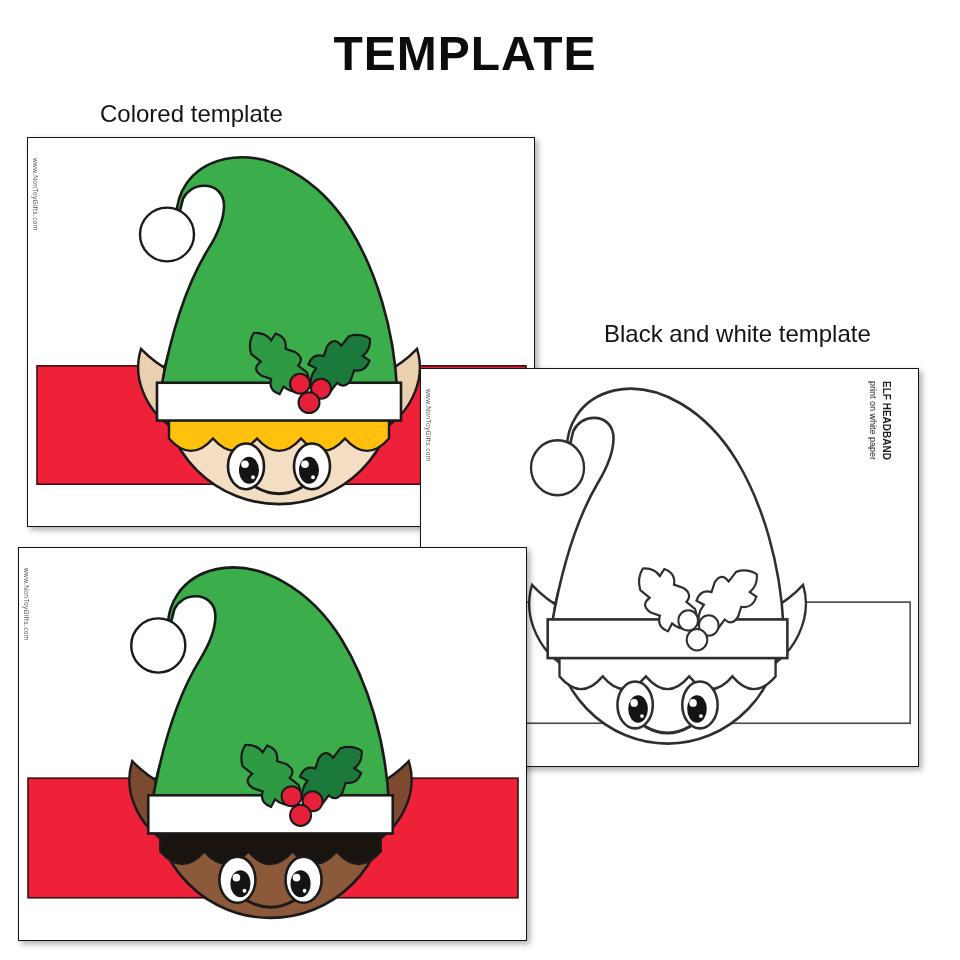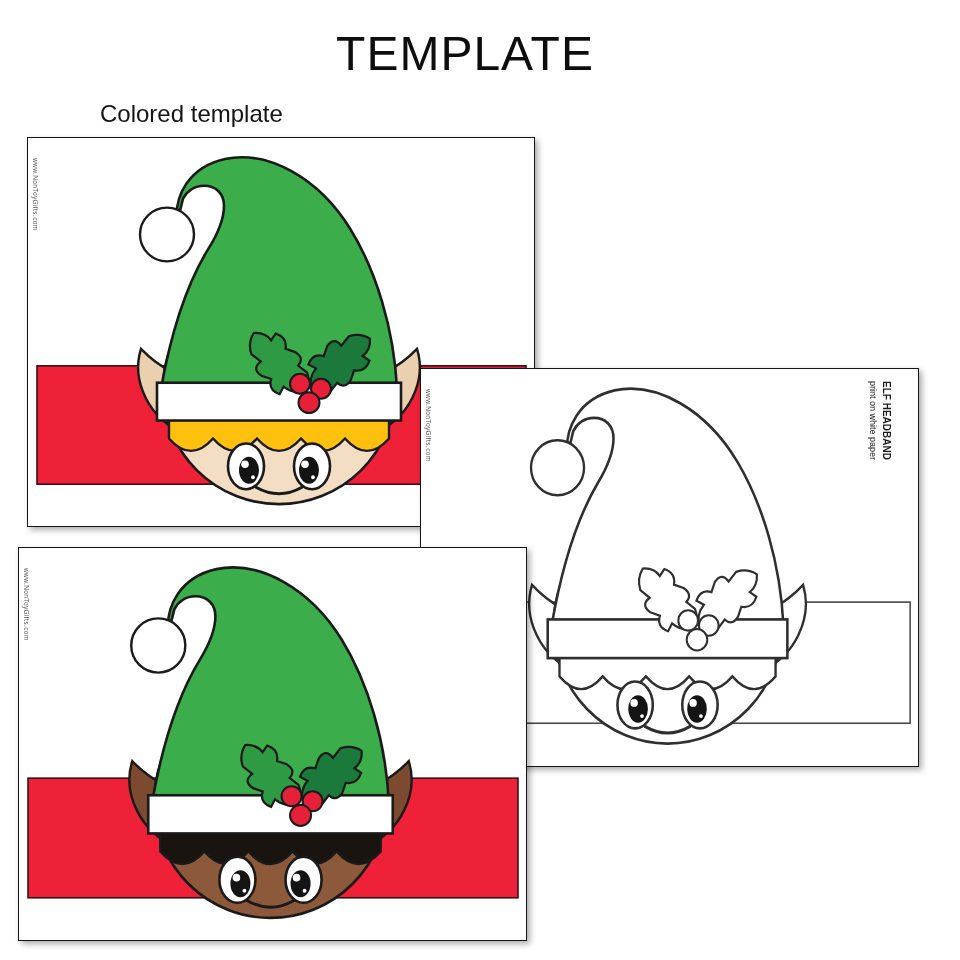--- a/index.html
+++ b/index.html
@@ -1,21 +1,21 @@
 <!DOCTYPE html>
 <html><head>
 <meta charset="utf-8">
 <style>
   html,body{margin:0;padding:0;background:#fff;}
   body{width:960px;height:960px;position:relative;overflow:hidden;
        font-family:"Liberation Sans",sans-serif;color:#000;}
   .slide{position:absolute;inset:0;background:#fff;}
 
   .main-title{position:absolute;left:0;top:26px;width:930px;text-align:center;
-    font-size:48px;font-weight:400;letter-spacing:1px;color:#0d0d0d;}
+    font-size:48px;font-weight:700;letter-spacing:1px;color:#0d0d0d;}
 
   .section-label{position:absolute;font-size:24px;color:#141414;}
   .label-colored{left:100px;top:100px;}
   .label-bw{left:604px;top:320px;}
 
   .page{position:absolute;background:#fff;border:1px solid #141414;
         box-shadow:3px 3px 6px rgba(0,0,0,0.32);}
   .page-colored-1{left:27px;top:137px;width:506px;height:388px;z-index:1;}
   .page-bw{left:420px;top:368px;width:497px;height:397px;z-index:2;}
   .page-colored-2{left:18px;top:547px;width:507px;height:392px;z-index:3;}
@@ -33,20 +33,21 @@
 </style>
 </head>
 <body>
 
 <div class="slide">
 
   <div class="main-title">TEMPLATE</div>
 
   <div class="section-label label-colored">Colored template</div>
 
+  <div class="section-label label-bw">Black and white template</div>
 
   <div class="page page-colored-1">
     <svg viewBox="0 0 506 390" preserveAspectRatio="none">
         <rect x="9" y="229" width="489" height="119" fill="#EE2139" stroke="#3A1016" stroke-width="1.6"></rect>
         <path d="M113 212 C103 244 121 283 157 297 C176 288 186 271 188 252 C159 246 131 231 113 212 Z" fill="#EBD0AF" stroke="#1A1A1A" stroke-width="2.4"></path>
         <path d="M389 212 C399 244 381 283 345 297 C326 288 316 271 314 252 C343 246 371 231 389 212 Z" fill="#EBD0AF" stroke="#1A1A1A" stroke-width="2.4"></path>
         <circle cx="251" cy="252" r="116" fill="#F3DEC3" stroke="#1A1A1A" stroke-width="2.6"></circle>
         <path d="M141 277 L361 277 L361 302 Q339 327 317 302 Q295 327 273 302 Q251 327 229 302 Q207 327 185 302 Q163 327 141 302 Z" fill="#FFC10E" stroke="#1A1A1A" stroke-width="2.4"></path>
         <path d="M133 252 C143 196 158 148 180 112 C190 96 196 80 196 68 C196 56 188 48 176 48 C167 48 159 53 155 61 L149 85 C146 58 161 29 197 21 C241 12 291 41 322 91 C348 133 366 192 369 252 Z" fill="#3BAD4B" stroke="#1A1A1A" stroke-width="2.6"></path>
         <circle cx="139" cy="97" r="27" fill="#FFFFFF" stroke="#1A1A1A" stroke-width="2.4"></circle>

